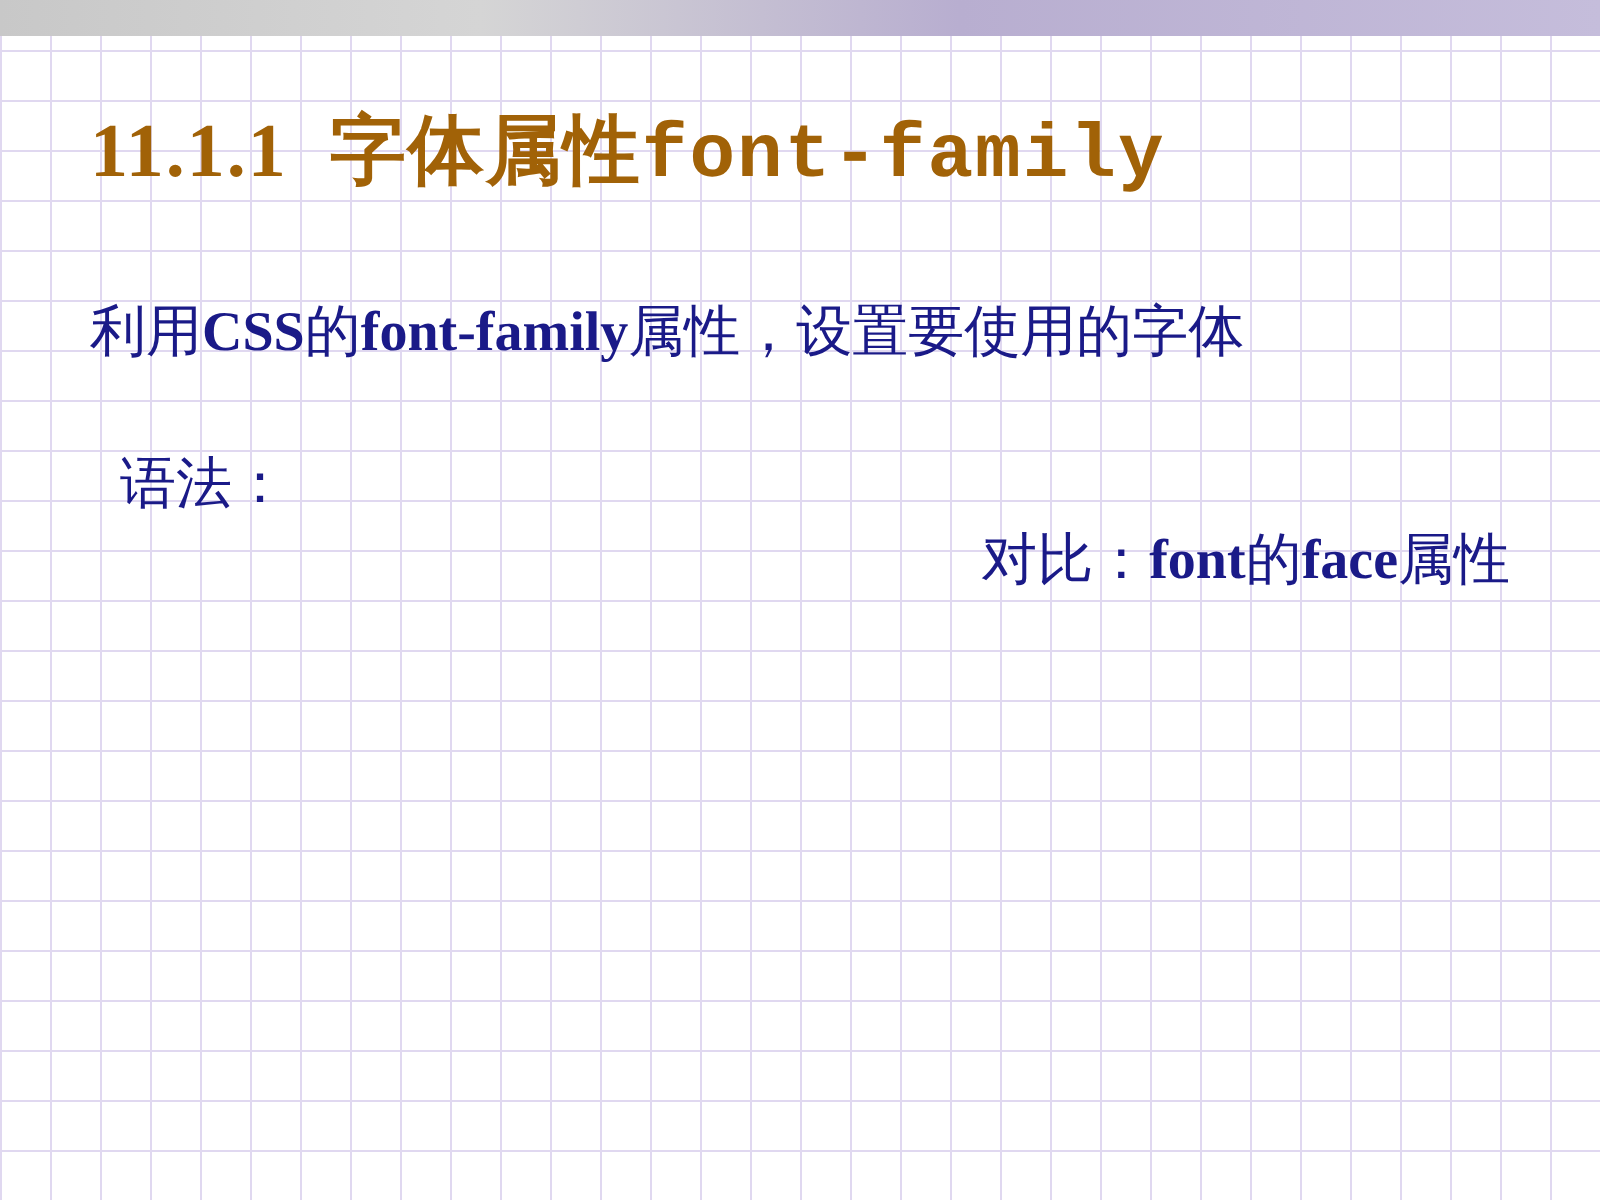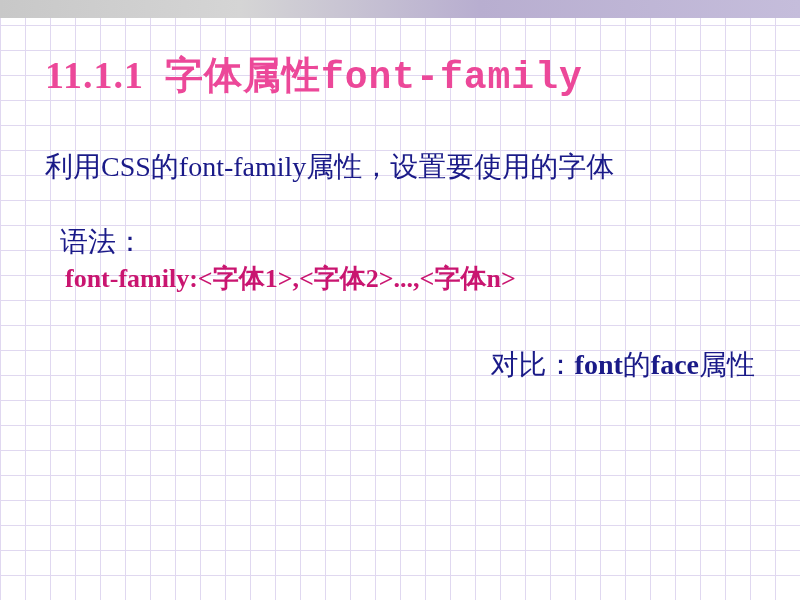--- a/index.html
+++ b/index.html
@@ -33,39 +33,39 @@
       height: 18px;
       background: linear-gradient(to right, #c8c8c8 0%, #d5d5d5 30%, #b8aed0 60%, #c5bddb 100%);
     }
     .content {
       position: relative;
       padding: 50px 45px 0 45px;
     }
     .title {
       font-size: 38px;
       font-weight: bold;
-      color: #ec4899;
+      color: #a16207;
       font-family: "SimSun", "宋体", serif;
       margin-bottom: 45px;
       letter-spacing: 1px;
     }
     .title-mono {
       font-family: "Courier New", monospace;
       font-weight: bold;
     }
     .body-text {
       font-size: 28px;
       color: #1a1a88;
       font-family: "SimSun", "宋体", serif;
       line-height: 1.5;
       margin-bottom: 35px;
     }
     .body-text strong {
       font-family: "Times New Roman", serif;
-      font-weight: normal;
+      font-weight: bold;
     }
     .syntax-label {
       font-size: 28px;
       color: #1a1a88;
       font-family: "SimSun", "宋体", serif;
       margin-left: 15px;
       margin-bottom: 0;
     }
     .syntax-code {
       font-size: 26px;
@@ -95,18 +95,17 @@
 <div class="content">
   <div class="title">
     <span>11.1.1</span>&nbsp;&nbsp;<span>字体属性</span><span class="title-mono">font-family</span>
   </div>
 
   <div class="body-text">
     <span>利用</span><strong>CSS</strong><span>的</span><strong>font-family</strong><span>属性，设置要使用的字体</span>
   </div>
 
   <div class="syntax-label">语法：</div>
-  <div class="syntax-code">font-family:&lt;字体1&gt;,&lt;字体2&gt;...,&lt;字体n&gt;</div>
 
   <div class="compare">
     <span>对比：</span><strong>font</strong><span>的</span><strong>face</strong><span>属性</span>
   </div>
 </div>
 
 </body></html>

